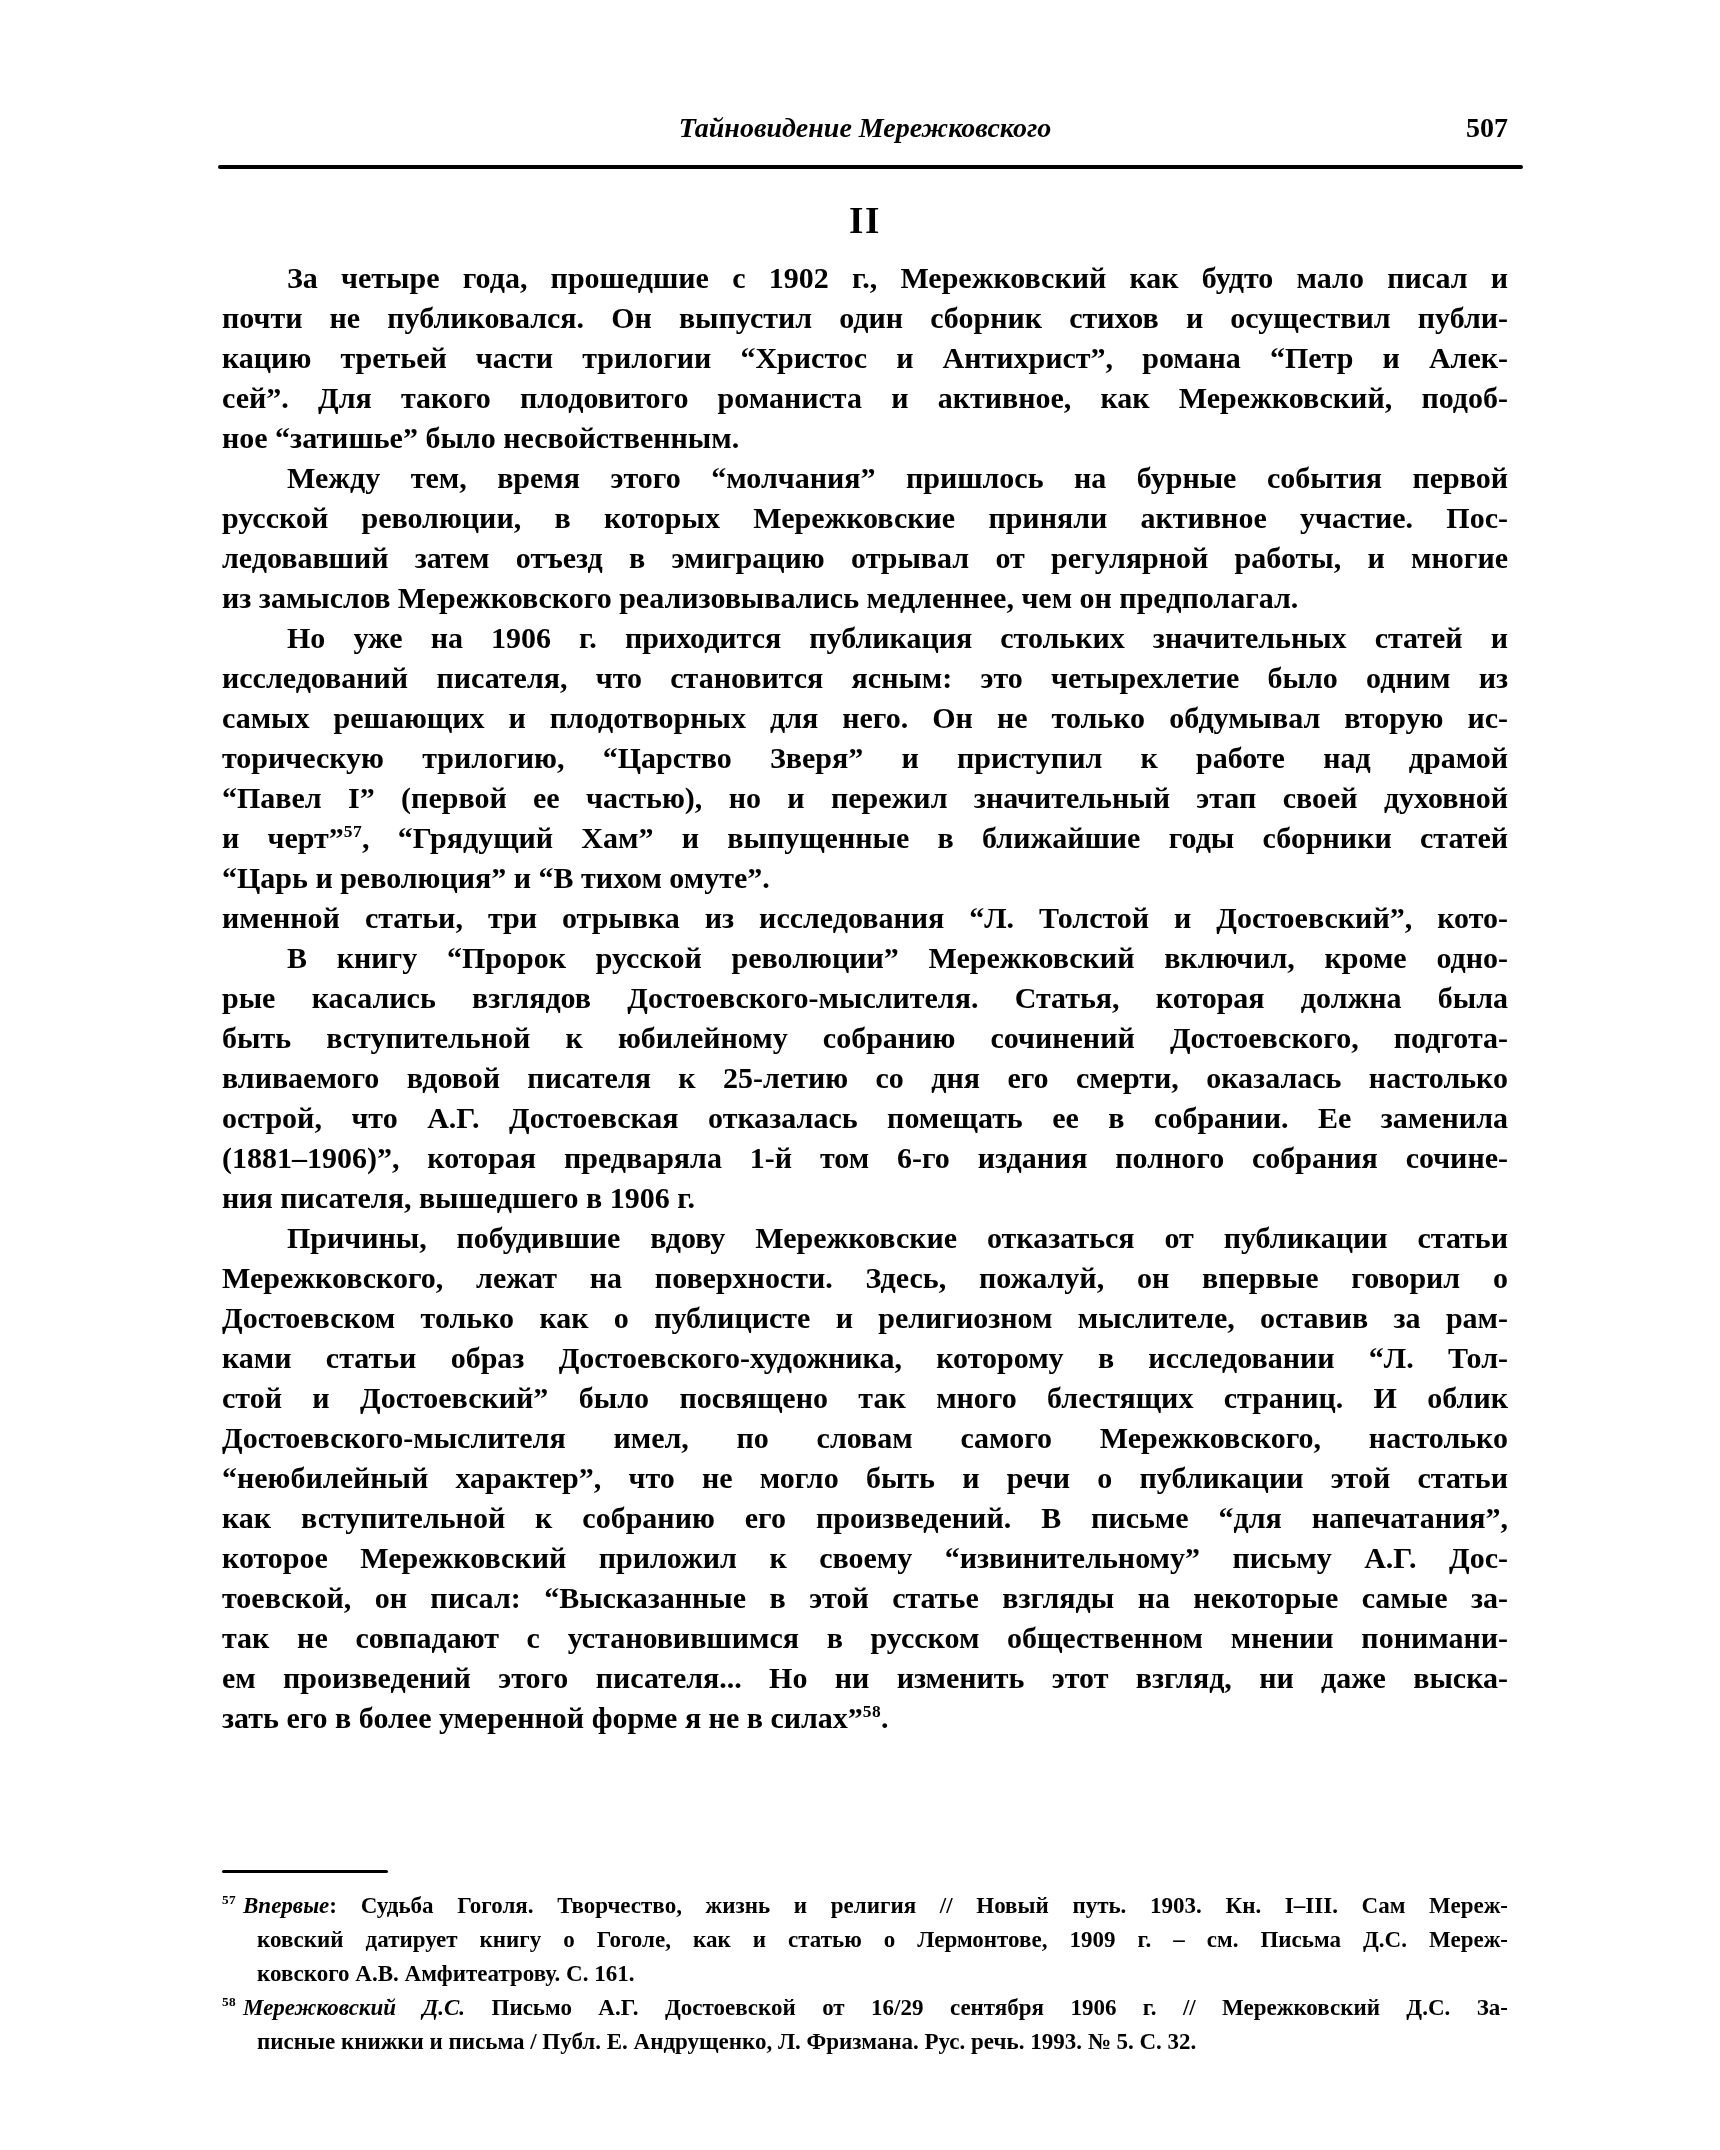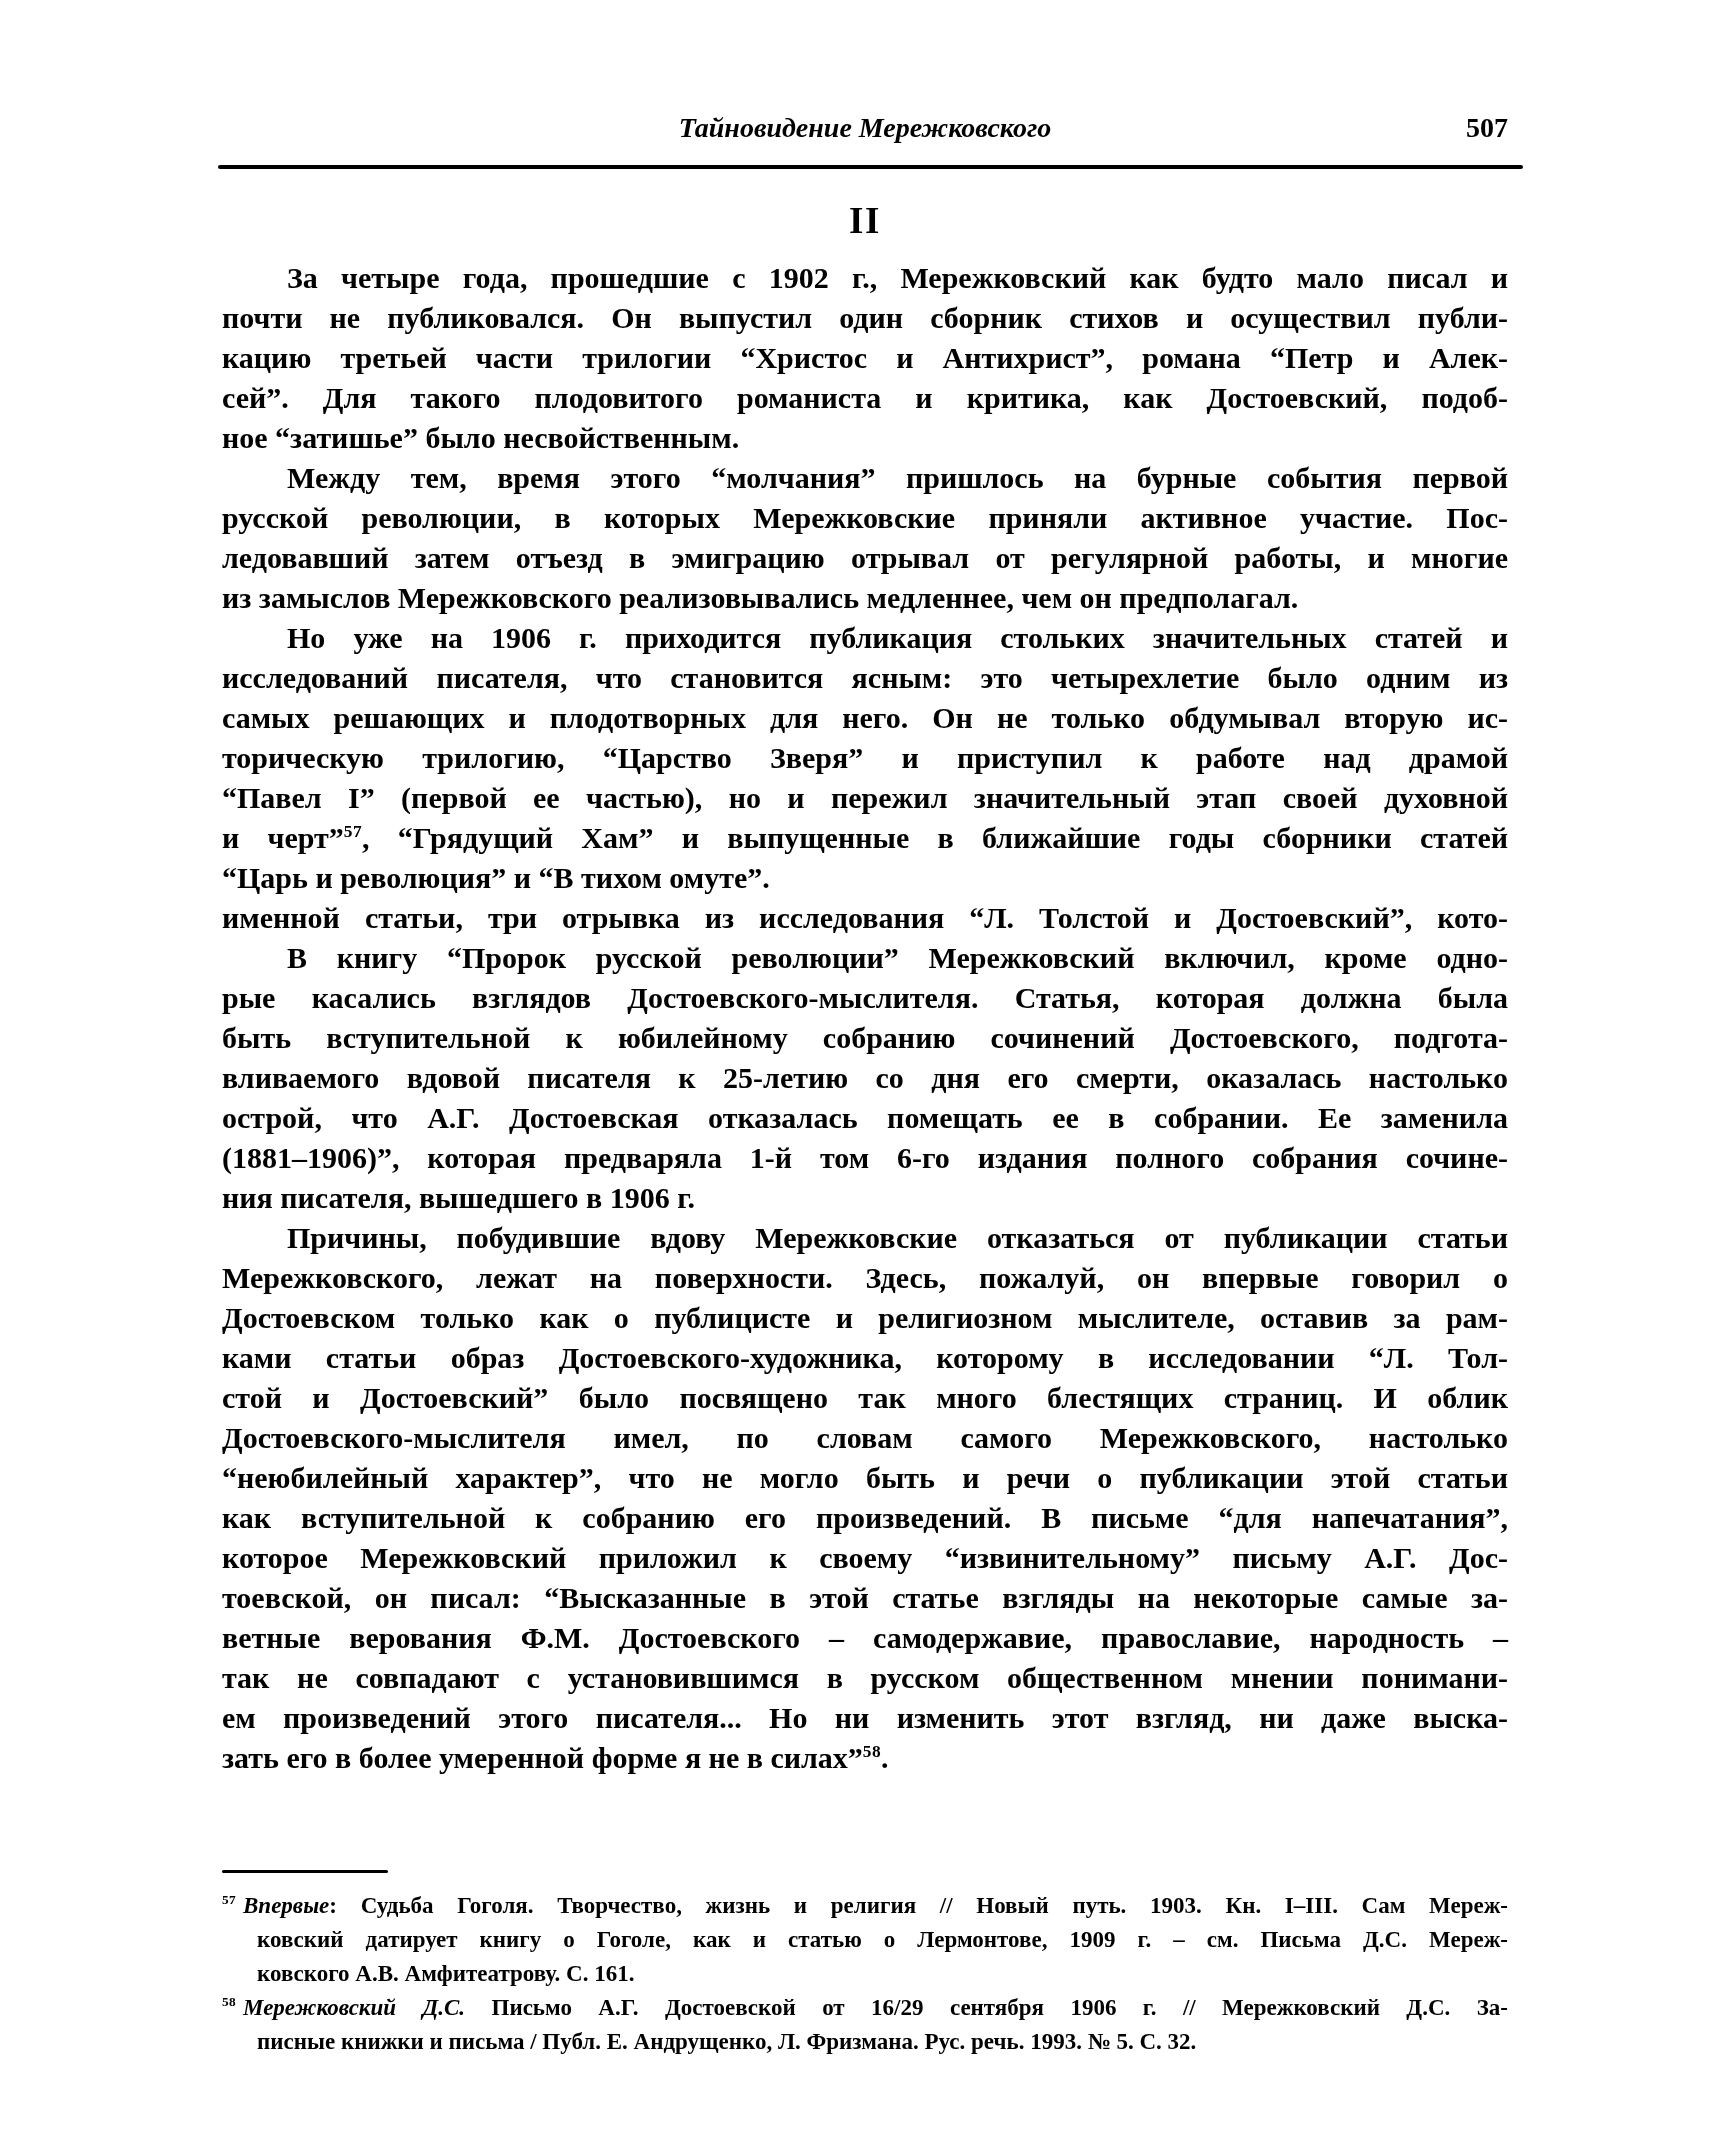--- a/index.html
+++ b/index.html
@@ -110,21 +110,21 @@
 
   <div class="head-rule"></div>
 
   <div class="section-heading">II</div>
 
   <div class="body-text" id="body-text">
       <div>
         <div class="line first"><span>За четыре года, прошедшие с 1902 г., Мережковский как будто мало писал и</span></div>
         <div class="line"><span>почти не публиковался. Он выпустил один сборник стихов и осуществил публи-</span></div>
         <div class="line"><span>кацию третьей части трилогии “Христос и Антихрист”, романа “Петр и Алек-</span></div>
-        <div class="line"><span>сей”. Для такого плодовитого романиста и критика, как Достоевский, подоб-</span></div>
+        <div class="line"><span>сей”. Для такого плодовитого романиста и активное, как Мережковский, подоб-</span></div>
         <div class="line last"><span>ное “затишье” было несвойственным.</span></div>
       </div>
       <div>
         <div class="line first"><span>Между тем, время этого “молчания” пришлось на бурные события первой</span></div>
         <div class="line"><span>русской революции, в которых Мережковские приняли активное участие. Пос-</span></div>
         <div class="line"><span>ледовавший затем отъезд в эмиграцию отрывал от регулярной работы, и многие</span></div>
         <div class="line last"><span>из замыслов Мережковского реализовывались медленнее, чем он предполагал.</span></div>
       </div>
       <div>
         <div class="line first"><span>Но уже на 1906 г. приходится публикация стольких значительных статей и</span></div>
@@ -149,21 +149,20 @@
         <div class="line first"><span>Причины, побудившие вдову Мережковские отказаться от публикации статьи</span></div>
         <div class="line"><span>Мережковского, лежат на поверхности. Здесь, пожалуй, он впервые говорил о</span></div>
         <div class="line"><span>Достоевском только как о публицисте и религиозном мыслителе, оставив за рам-</span></div>
         <div class="line"><span>ками статьи образ Достоевского-художника, которому в исследовании “Л. Тол-</span></div>
         <div class="line"><span>стой и Достоевский” было посвящено так много блестящих страниц. И облик</span></div>
         <div class="line"><span>Достоевского-мыслителя имел, по словам самого Мережковского, настолько</span></div>
         <div class="line"><span>“неюбилейный характер”, что не могло быть и речи о публикации этой статьи</span></div>
         <div class="line"><span>как вступительной к собранию его произведений. В письме “для напечатания”,</span></div>
         <div class="line"><span>которое Мережковский приложил к своему “извинительному” письму А.Г. Дос-</span></div>
         <div class="line"><span>тоевской, он писал: “Высказанные в этой статье взгляды на некоторые самые за-</span></div>
-        <div class="line"><span>ветные верования Ф.М. Достоевского – самодержавие, православие, народность –</span></div>
         <div class="line"><span>так не совпадают с установившимся в русском общественном мнении понимани-</span></div>
         <div class="line"><span>ем произведений этого писателя... Но ни изменить этот взгляд, ни даже выска-</span></div>
         <div class="line last"><span>зать его в более умеренной форме я не в силах”</span><sup>58</sup><span>.</span></div>
       </div>
     </div>
 
   <div class="fn-rule"></div>
 
   <div class="footnotes" id="footnotes">
       <div>

